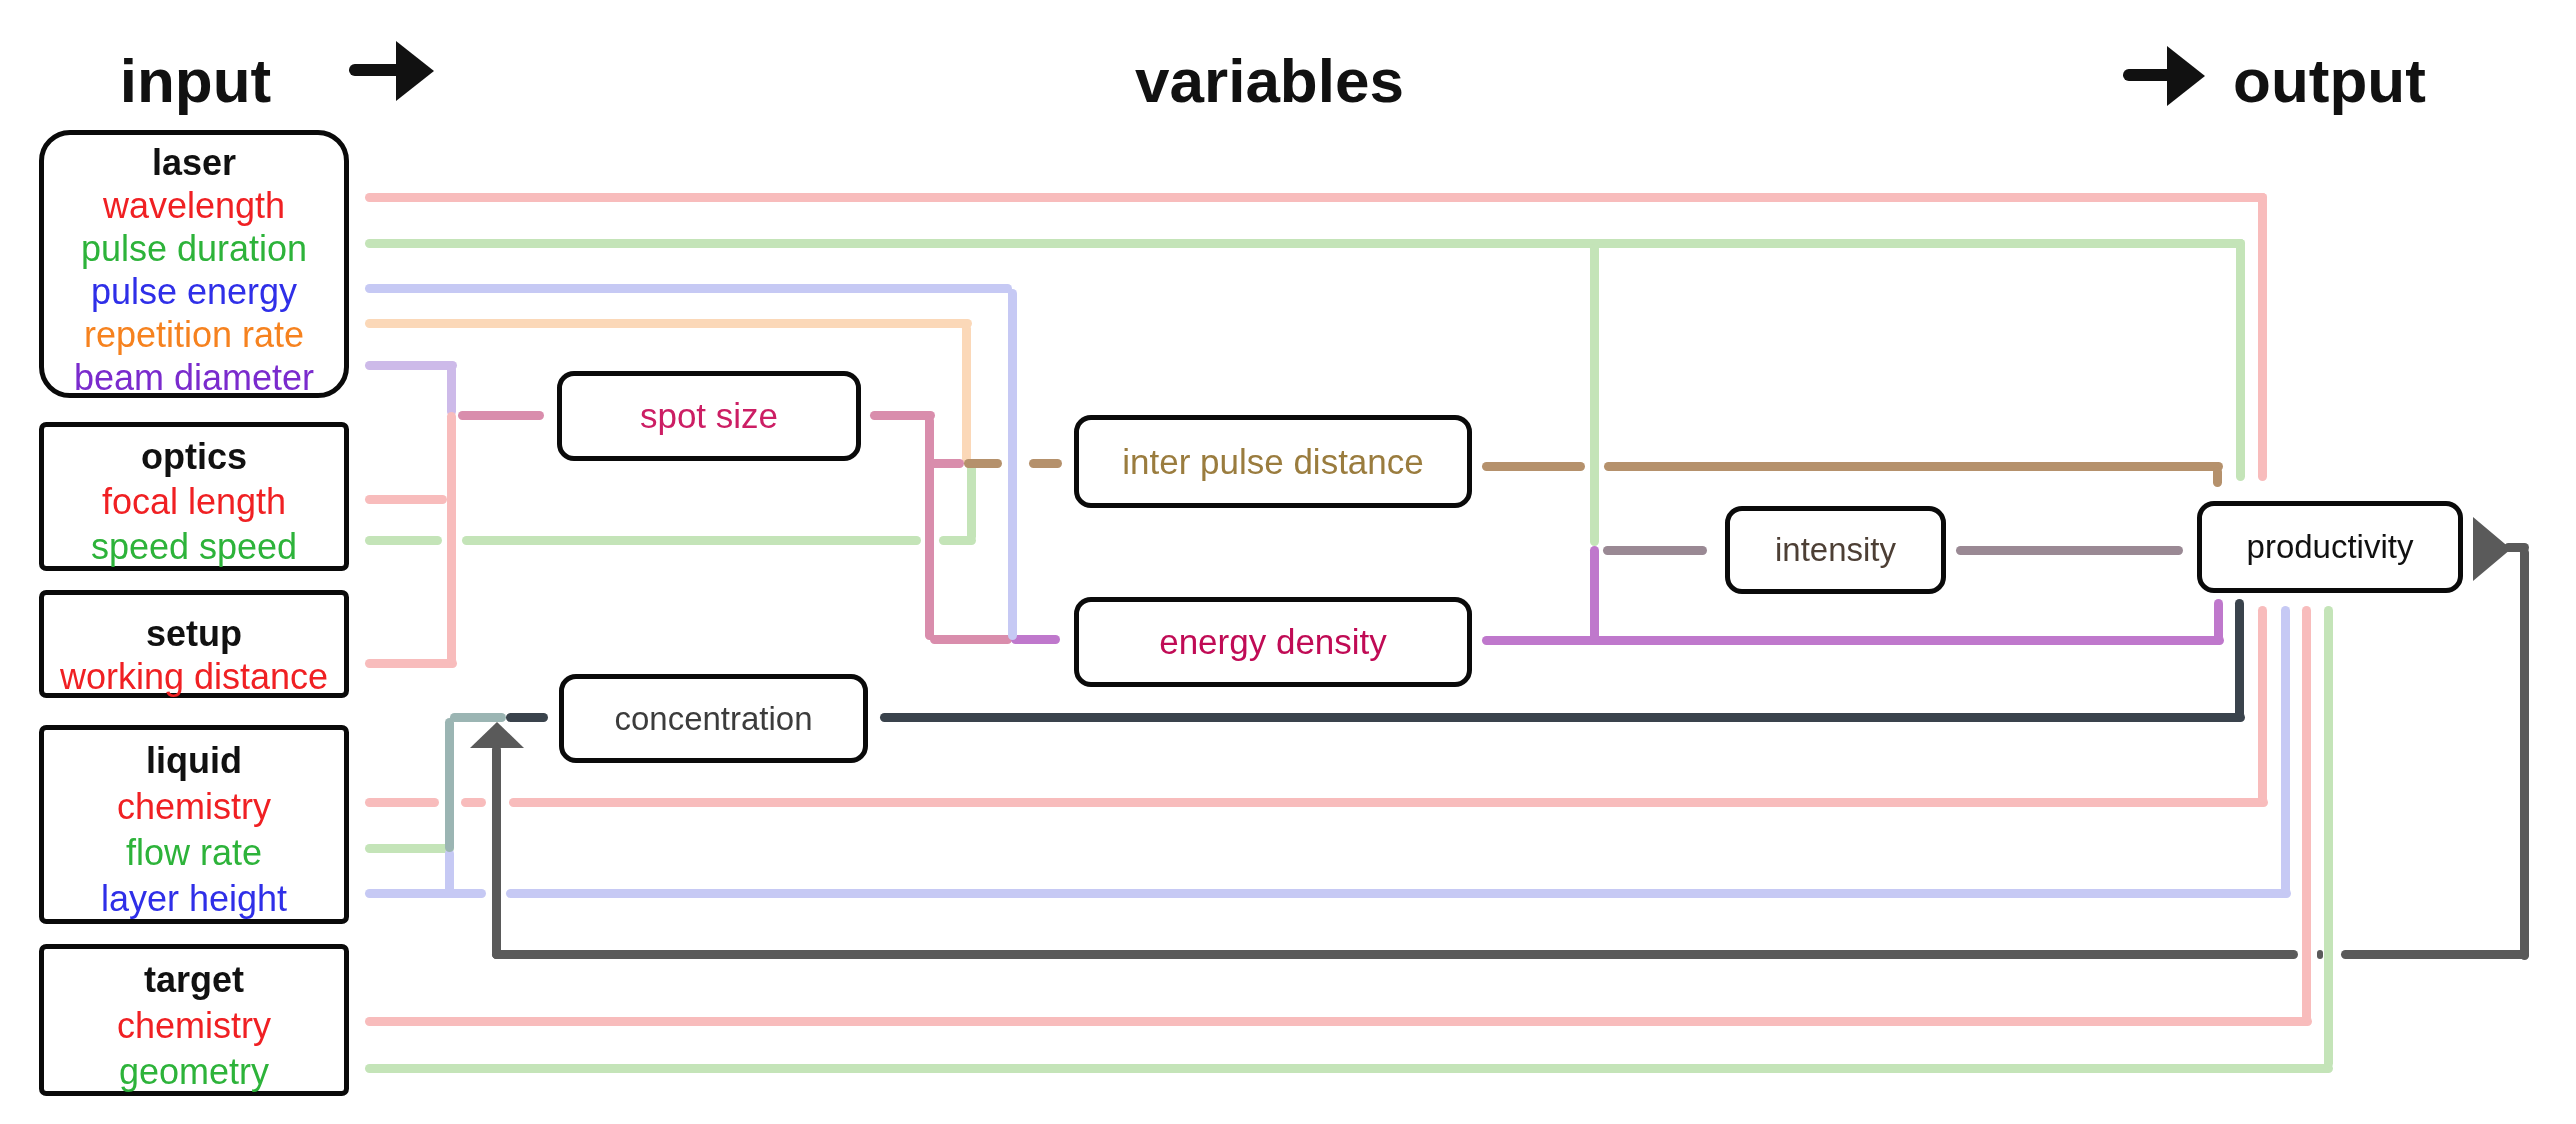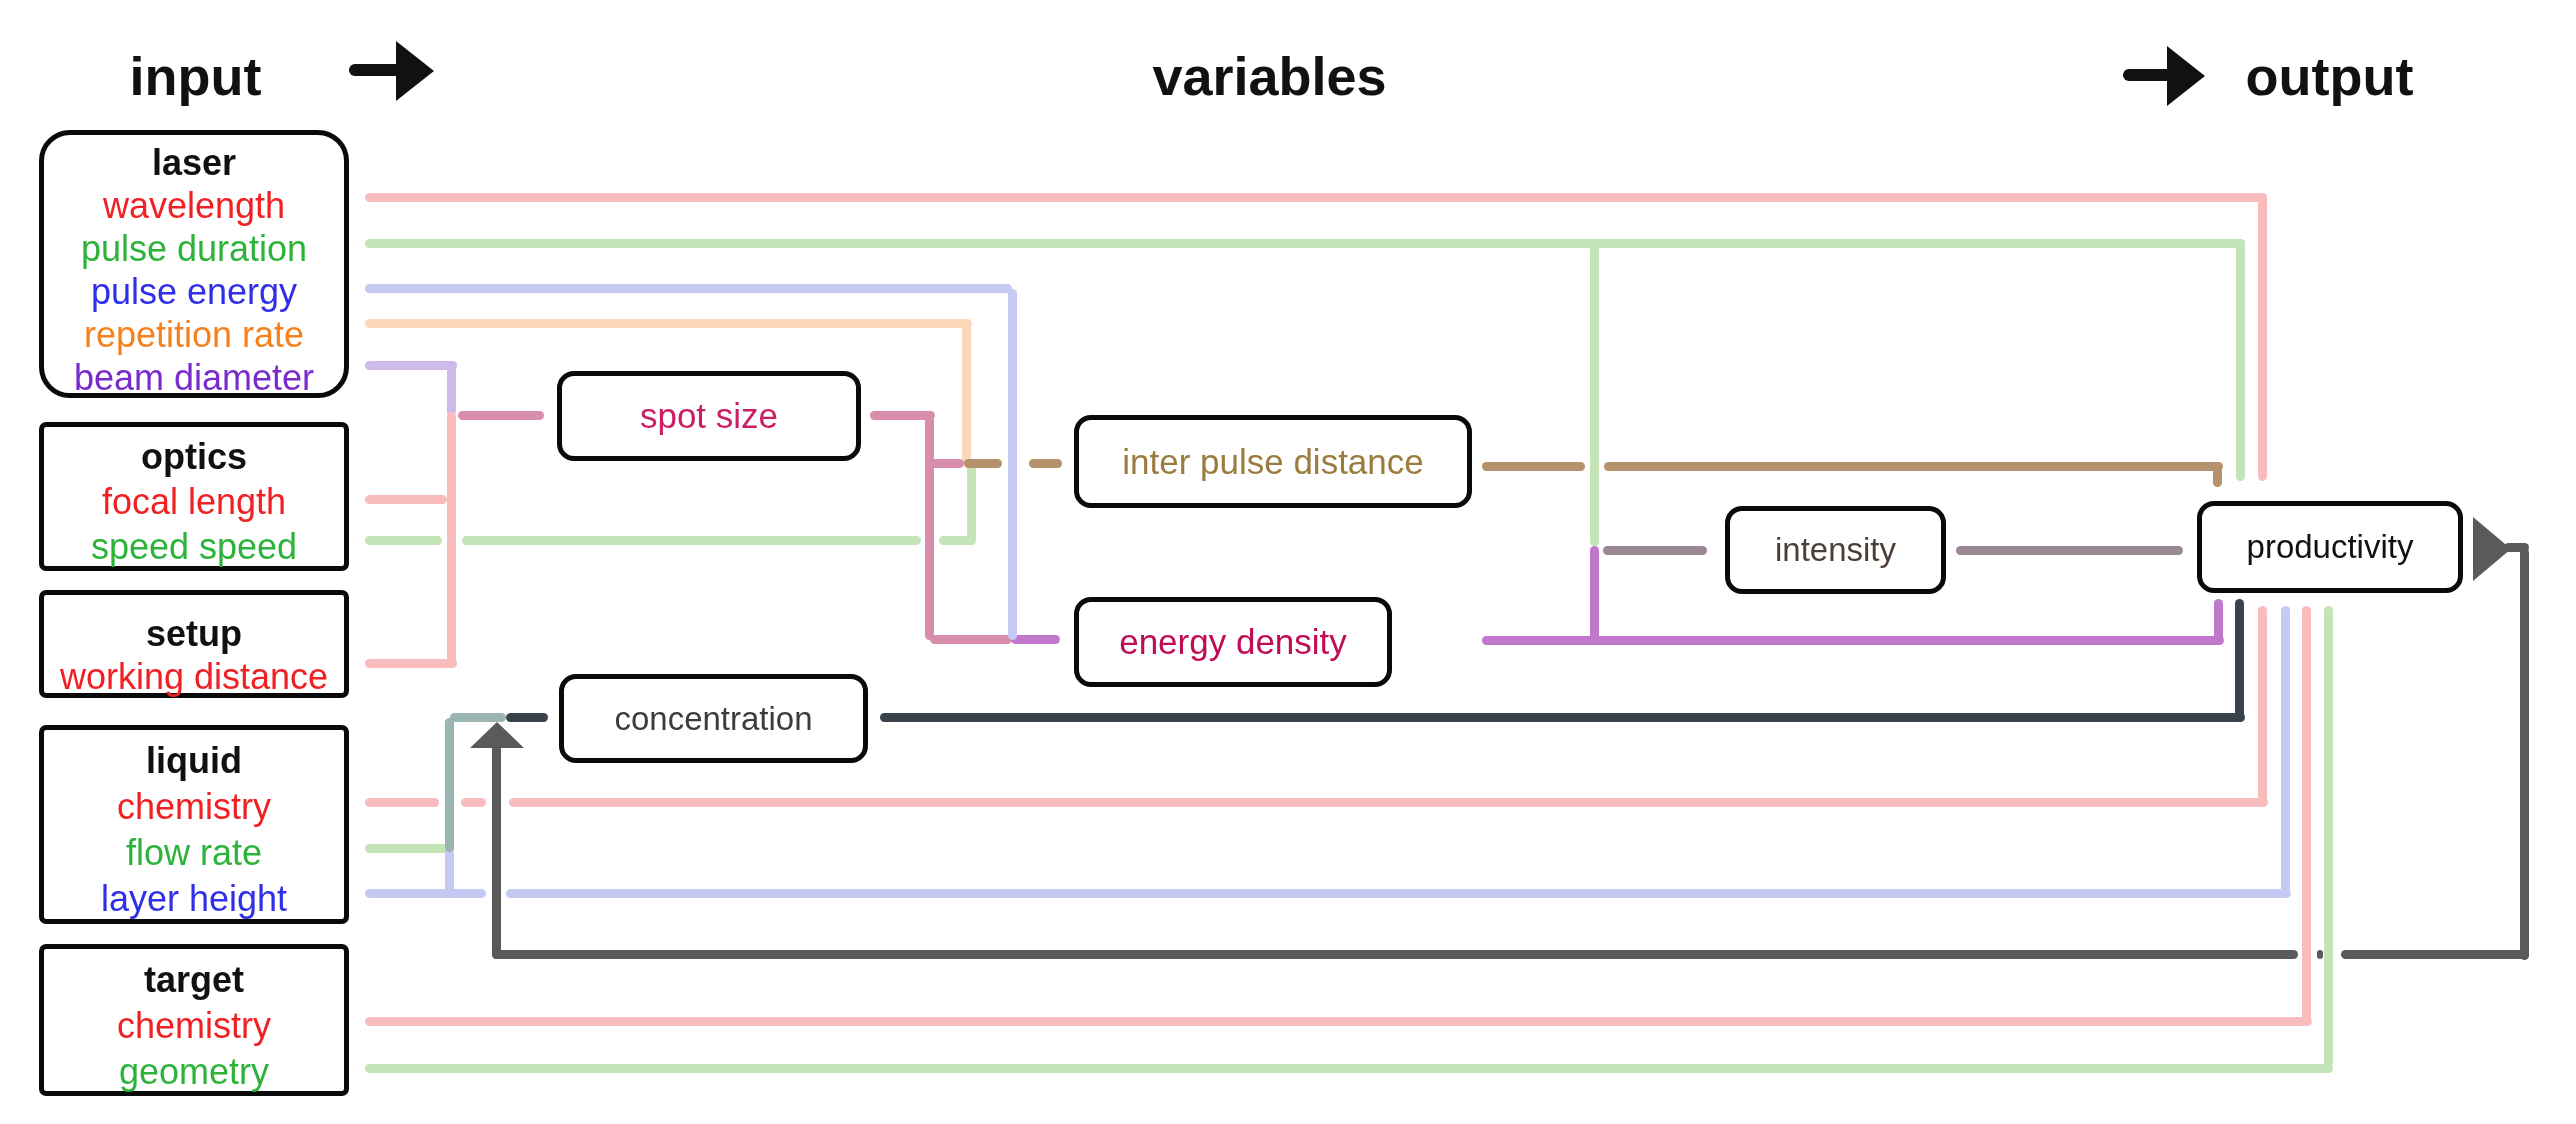--- a/index.html
+++ b/index.html
@@ -1,21 +1,21 @@
 <!DOCTYPE html>
 <html style="font-size:11.6px"><head>
 <meta charset="utf-8">
 <style>
   html,body{margin:0;padding:0;background:#ffffff;}
   #stage{
     position:relative;width:2576px;height:1124px;background:#ffffff;
     font-family:"Liberation Sans", sans-serif;overflow:hidden;
   }
   .hdr{
-    position:absolute;font-size:54px;font-weight:bold;color:#111;
+    position:absolute;font-size:62px;font-weight:bold;color:#111;
     text-align:center;white-space:nowrap;
   }
   
   .arrowbar{position:absolute;height:11.6px;background:#111;border-radius:5.8px;}
   .arrowtri{position:absolute;width:0;height:0;
     border-top:30px solid transparent;border-bottom:30px solid transparent;
     border-left:38px solid #111;}
   
   .gbox{
     position:absolute;background:#fff;border:5px solid #0a0a0a;border-radius:7.2px;
@@ -88,21 +88,21 @@
       <div style="color: rgb(45, 179, 58);">geometry</div>
     </div>
 
   
   <div class="vbox" style="left:557px;top:371px;width:304px;height:90px;">
     <span style="color: rgb(204, 30, 100);">spot size</span>
   </div>
   <div class="vbox" style="left:1074px;top:415px;width:398px;height:93px;">
     <span style="color: rgb(154, 124, 62);">inter pulse distance</span>
   </div>
-  <div class="vbox" style="left:1074px;top:597px;width:318px;height:90px;justify-content:center;">
+  <div class="vbox" style="left:1074px;top:597px;width:398px;height:90px;justify-content:center;">
     <span style="color: rgb(192, 11, 85);">energy density</span>
   </div>
   <div class="vbox" style="left:1725px;top:506px;width:221px;height:88px;font-size:33px;">
     <span style="color: rgb(77, 63, 53);">intensity</span>
   </div>
   <div class="vbox" style="left:559px;top:674px;width:309px;height:89px;font-size:33px;">
     <span style="color: rgb(60, 60, 60);">concentration</span>
   </div>
   <div class="vbox" style="left:2197px;top:501px;width:266px;height:92px;font-size:33px;">
     <span style="color: rgb(17, 17, 17);">productivity</span>

